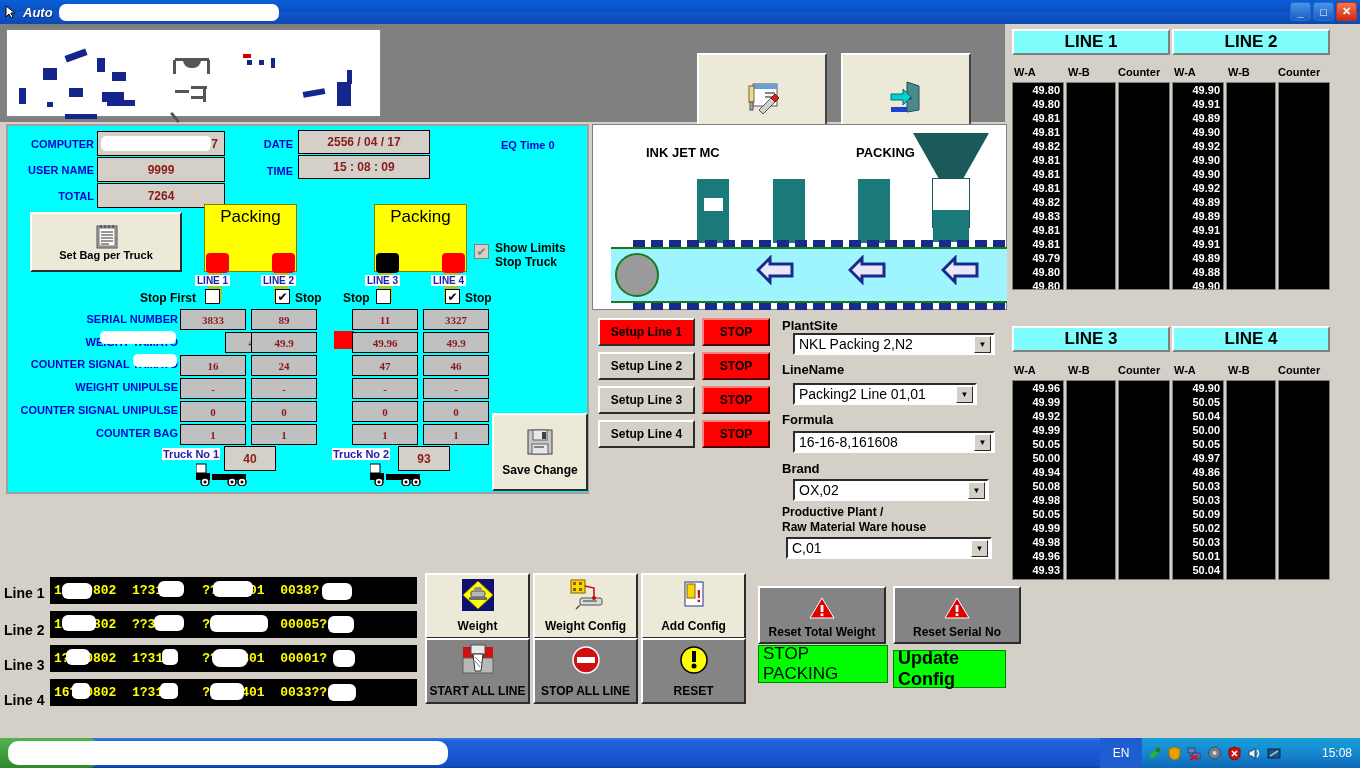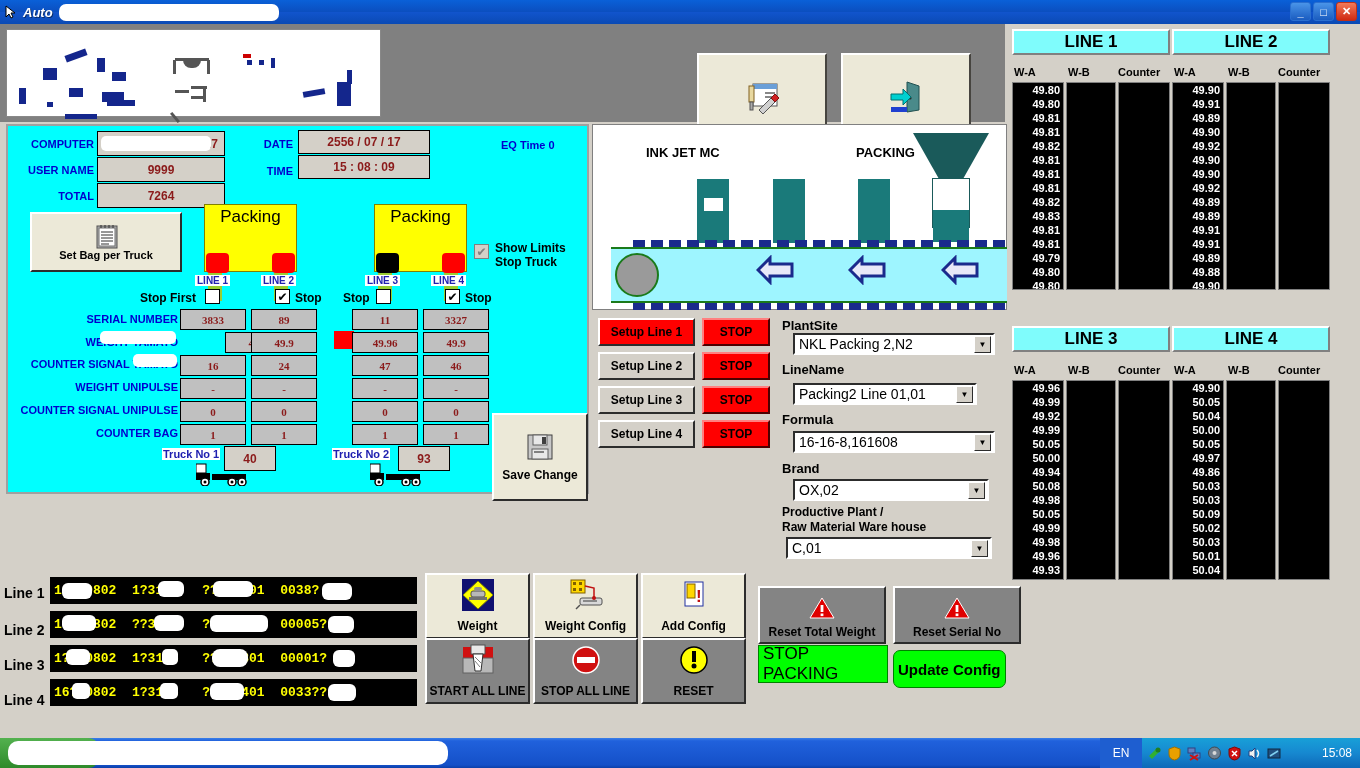--- a/index.html
+++ b/index.html
@@ -111,21 +111,21 @@
     color: #8b1a1a; font-size: 11px; font-weight: bold;
     display: flex; align-items: center; justify-content: center; font-family: Liberation Serif, serif;
   }
   .trucklbl { position:absolute; background:#fff; color:#2020b0; font-size:11px; font-weight:bold; padding:0 1px; }
   .truckfield {
     position: absolute; width: 52px; height: 25px; background: #d4d0c8;
     border: 1px solid #000; color:#8b1a1a; font-size: 12px; font-weight: bold;
     display:flex; align-items:center; justify-content:center;
   }
   #savechange {
-    position: absolute; left: 484px; top: 287px; width: 96px; height: 88px;
+    position: absolute; left: 484px; top: 287px; width: 96px; height: 78px;
     background: #ece9d8; border: 2px outset #fff;
     border-right-color:#808080; border-bottom-color:#808080;
     display:flex; flex-direction:column; align-items:center; justify-content:center;
     font-size: 12px; font-weight: bold;
   }
 
   
   #conveyor {
     position: absolute; left: 592px; top: 124px; width: 415px; height: 186px;
     background: #fff; border: 1px solid #808080;
@@ -209,21 +209,21 @@
     border: 2px outset #fff; border-right-color:#808080; border-bottom-color:#808080;
     display:flex; flex-direction:column; align-items:center; justify-content:flex-end;
     padding-bottom: 3px; font-size: 12px; font-weight: bold; color:#000;
   }
   .greenpanel {
     position:absolute; background: #00ff00;
     border: 1px solid #008000;
     display:flex; align-items:center; justify-content:flex-start;
     font-size: 17px; font-weight: normal; color:#000; padding-left:4px;
   }
-  .greenpanel.bold { font-weight: bold; font-size: 15px; border-radius: 7px; }
+  .greenpanel.bold { font-weight: bold; font-size: 18px; }
 
   
   #taskbar {
     position:absolute; left:0; bottom:0; width:1360px; height:30px;
     background: linear-gradient(to bottom,#3a7ee8 0%,#2061dc 10%,#1450c8 90%,#0c3fa8 100%);
   }
   #startbtn {
     position:absolute; left:0; top:0; width:100px; height:30px;
     background: linear-gradient(to bottom,#53b14f,#2e8a2a);
     border-top-right-radius: 12px; border-bottom-right-radius: 12px;
@@ -330,21 +330,21 @@
       <span class="redact" style="position:absolute;left:3px;top:4px;width:110px;height:15px;border-radius:5px;"></span>
     </div>
 
     <div class="lbl-blue" style="position:absolute;left:10px;top:38px;width:76px;text-align:right;">USER NAME</div>
     <div class="field" style="left:89px;top:31px;width:128px;height:25px;position:absolute;">9999</div>
 
     <div class="lbl-blue" style="position:absolute;left:10px;top:64px;width:76px;text-align:right;">TOTAL</div>
     <div class="field" style="left:89px;top:57px;width:128px;height:25px;position:absolute;">7264</div>
 
     <div class="lbl-blue" style="position:absolute;left:243px;top:12px;width:42px;text-align:right;">DATE</div>
-    <div class="field" style="left:290px;top:4px;width:132px;height:24px;position:absolute;">2556 / 07 / 17</div>
+    <div class="field" style="left:290px;top:4px;width:132px;height:24px;position:absolute;">2556 / 04 / 17</div>
 
     <div class="lbl-blue" style="position:absolute;left:243px;top:39px;width:42px;text-align:right;">TIME</div>
     <div class="field" style="left:290px;top:29px;width:132px;height:24px;position:absolute;">15 : 08 : 09</div>
 
     <div class="lbl-blue" style="position:absolute;left:493px;top:13px;">EQ Time  0</div>
 
     <div id="setbag">
       <span class="doc-ico">
         <svg width="24" height="26" viewBox="0 0 24 26">
           <rect x="2" y="3" width="20" height="22" fill="#b0b0b0" stroke="#505050"></rect>

